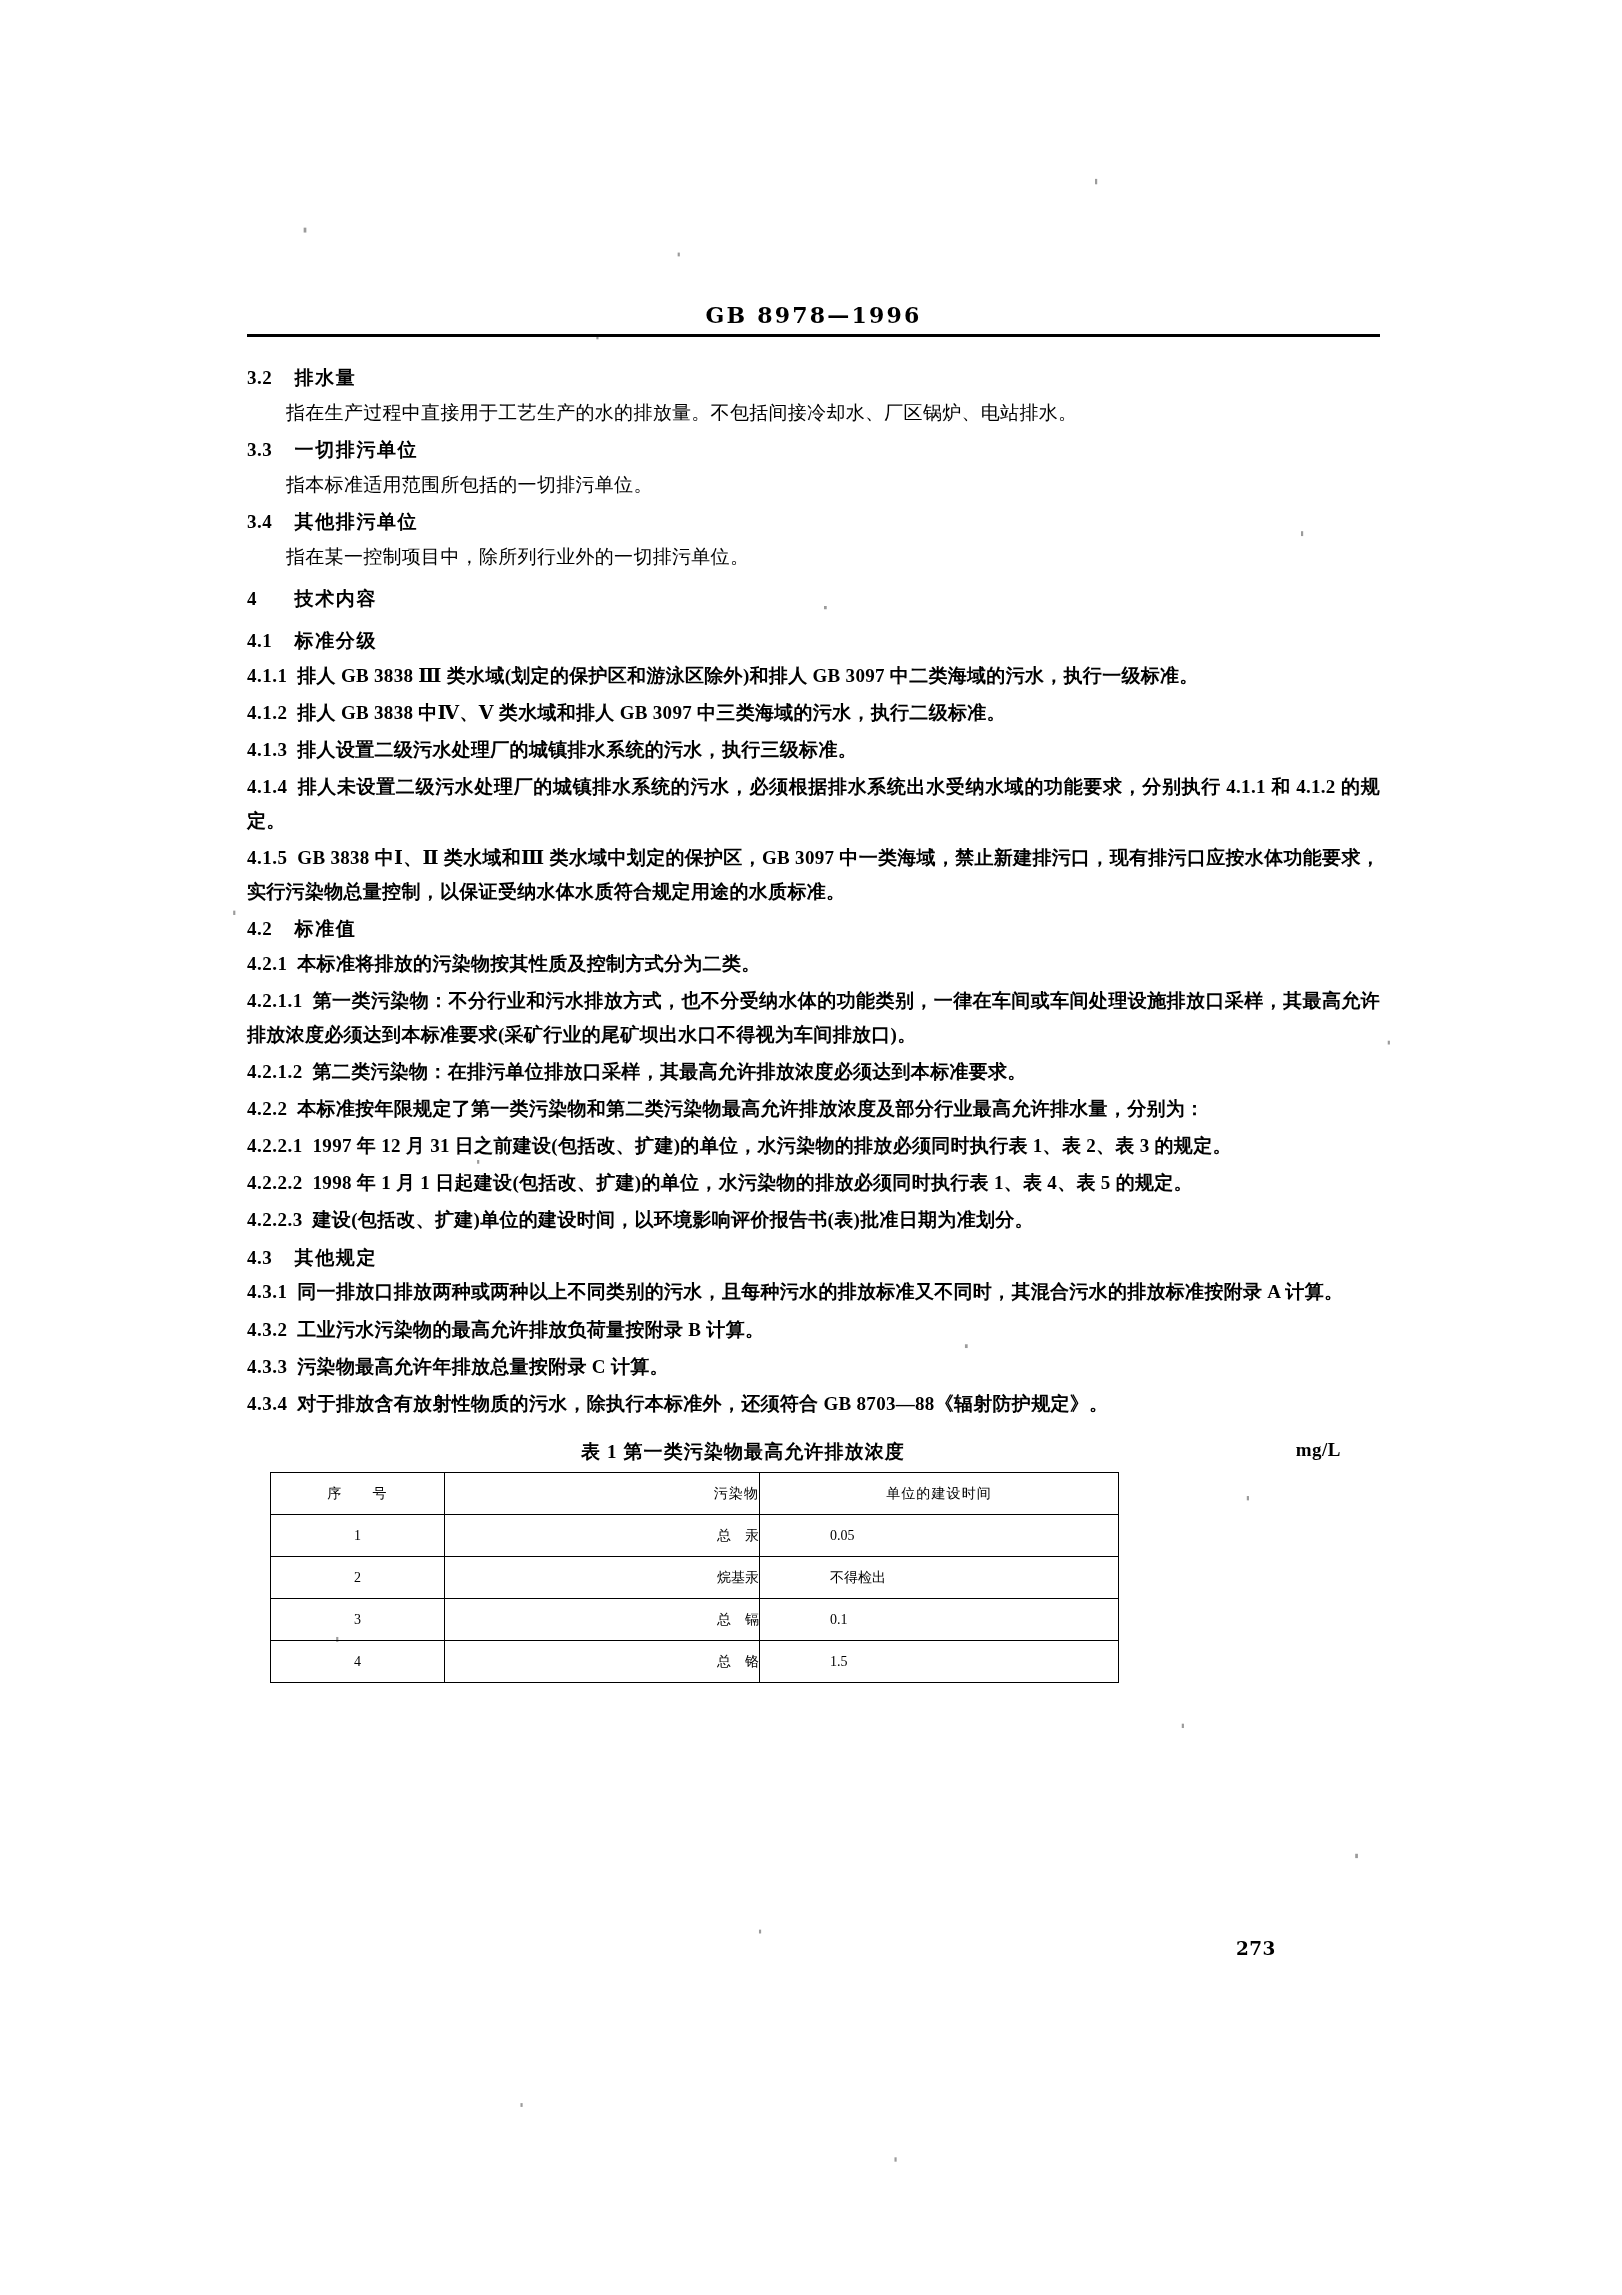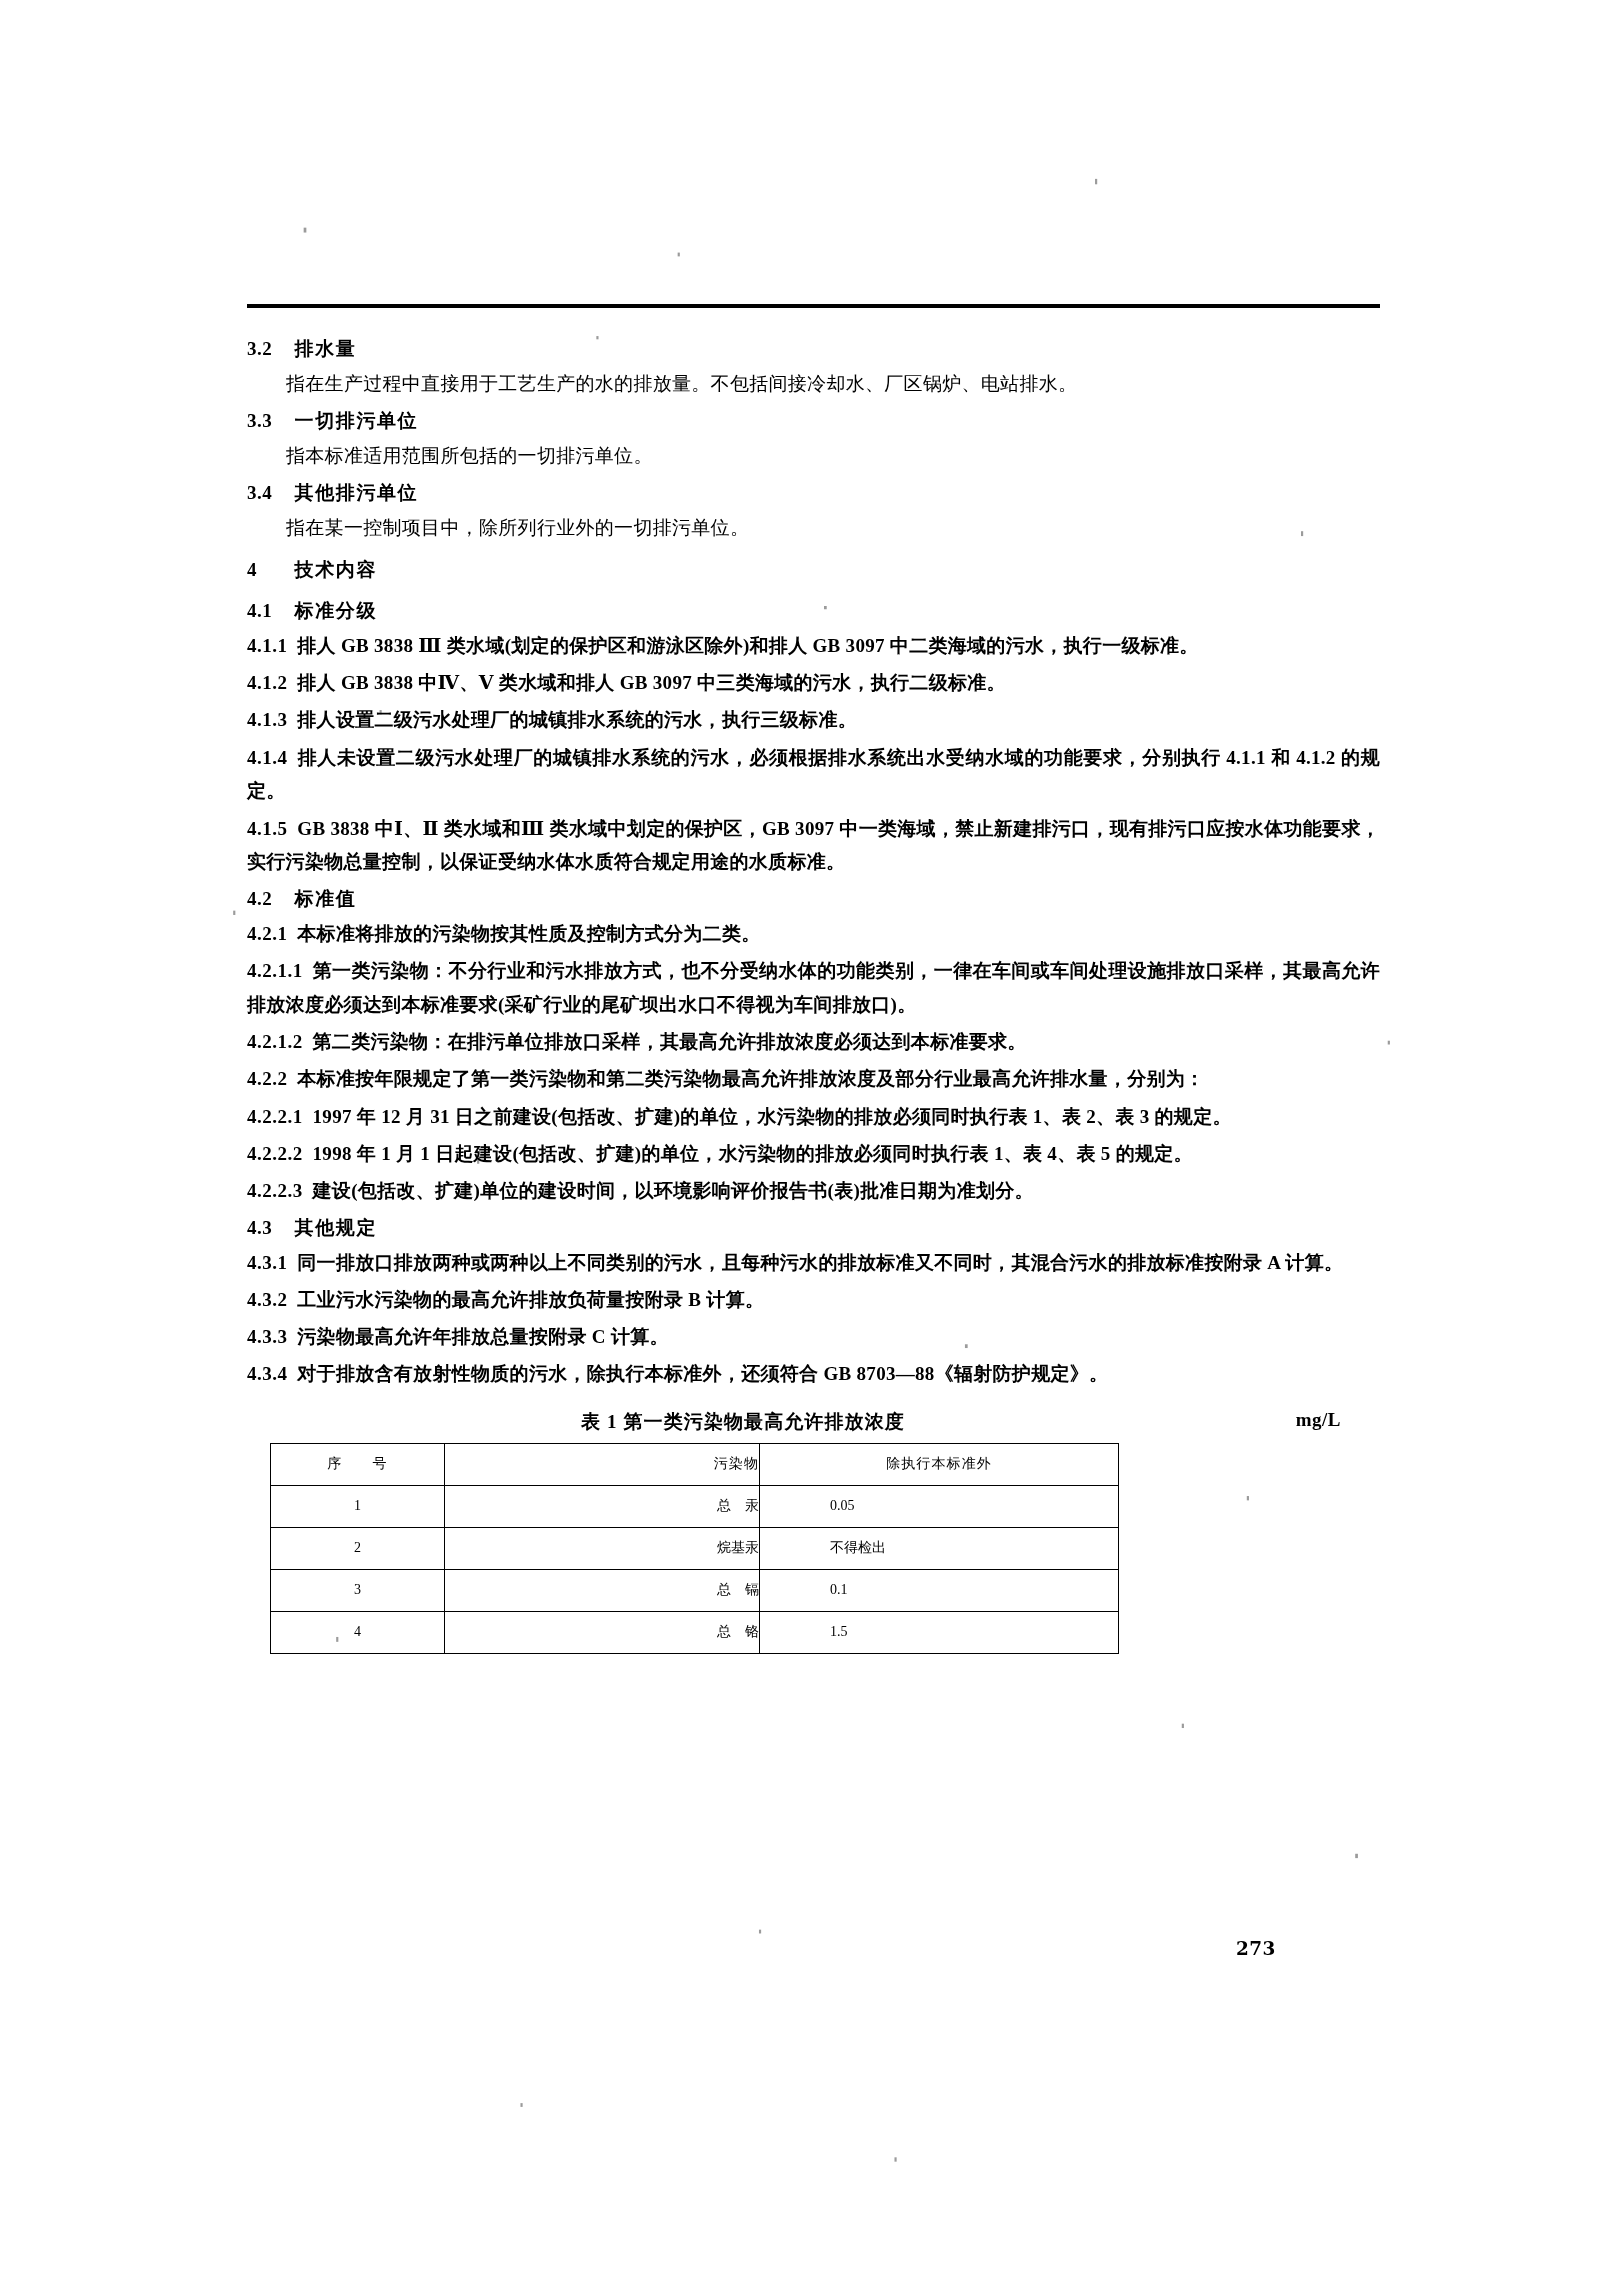--- a/index.html
+++ b/index.html
@@ -177,20 +177,21 @@
       <rect x="1650" y="3980" width="4" height="8"></rect>
       <rect x="430" y="1680" width="4" height="8"></rect>
       <rect x="2560" y="1920" width="4" height="7"></rect>
       <rect x="1100" y="620" width="4" height="6"></rect>
       <rect x="2180" y="3180" width="4" height="8"></rect>
     </g>
   </svg>
 
   <div class="content">
 
+    <div class="runhead">GB 8978—1996</div>
     <div class="headrule"></div>
 
     <p class="blk sec-head">
       <span class="num">3.2</span><span class="ttl">排水量</span>
     </p>
     <p class="blk indent">指在生产过程中直接用于工艺生产的水的排放量。不包括间接冷却水、厂区锅炉、电站排水。</p>
 
     <p class="blk sec-head">
       <span class="num">3.3</span><span class="ttl">一切排污单位</span>
     </p>
@@ -272,21 +273,21 @@
       <span class="cap-txt">表 1    第一类污染物最高允许排放浓度</span>
       <span class="cap-unit">mg/L</span>
     </div>
 
     <div class="tbl-wrap">
       <table class="t1">
         <thead>
           <tr>
             <th class="col-no">序　　号</th>
             <th class="col-name">污染物</th>
-            <th class="col-val">除执行本标准外</th>
+            <th class="col-val">单位的建设时间</th>
           </tr>
         </thead>
         <tbody>
           <tr>
             <td class="col-no">1</td>
             <td class="col-name">总　汞</td>
             <td class="col-val">0.05</td>
           </tr>
           <tr>
             <td class="col-no">2</td>

